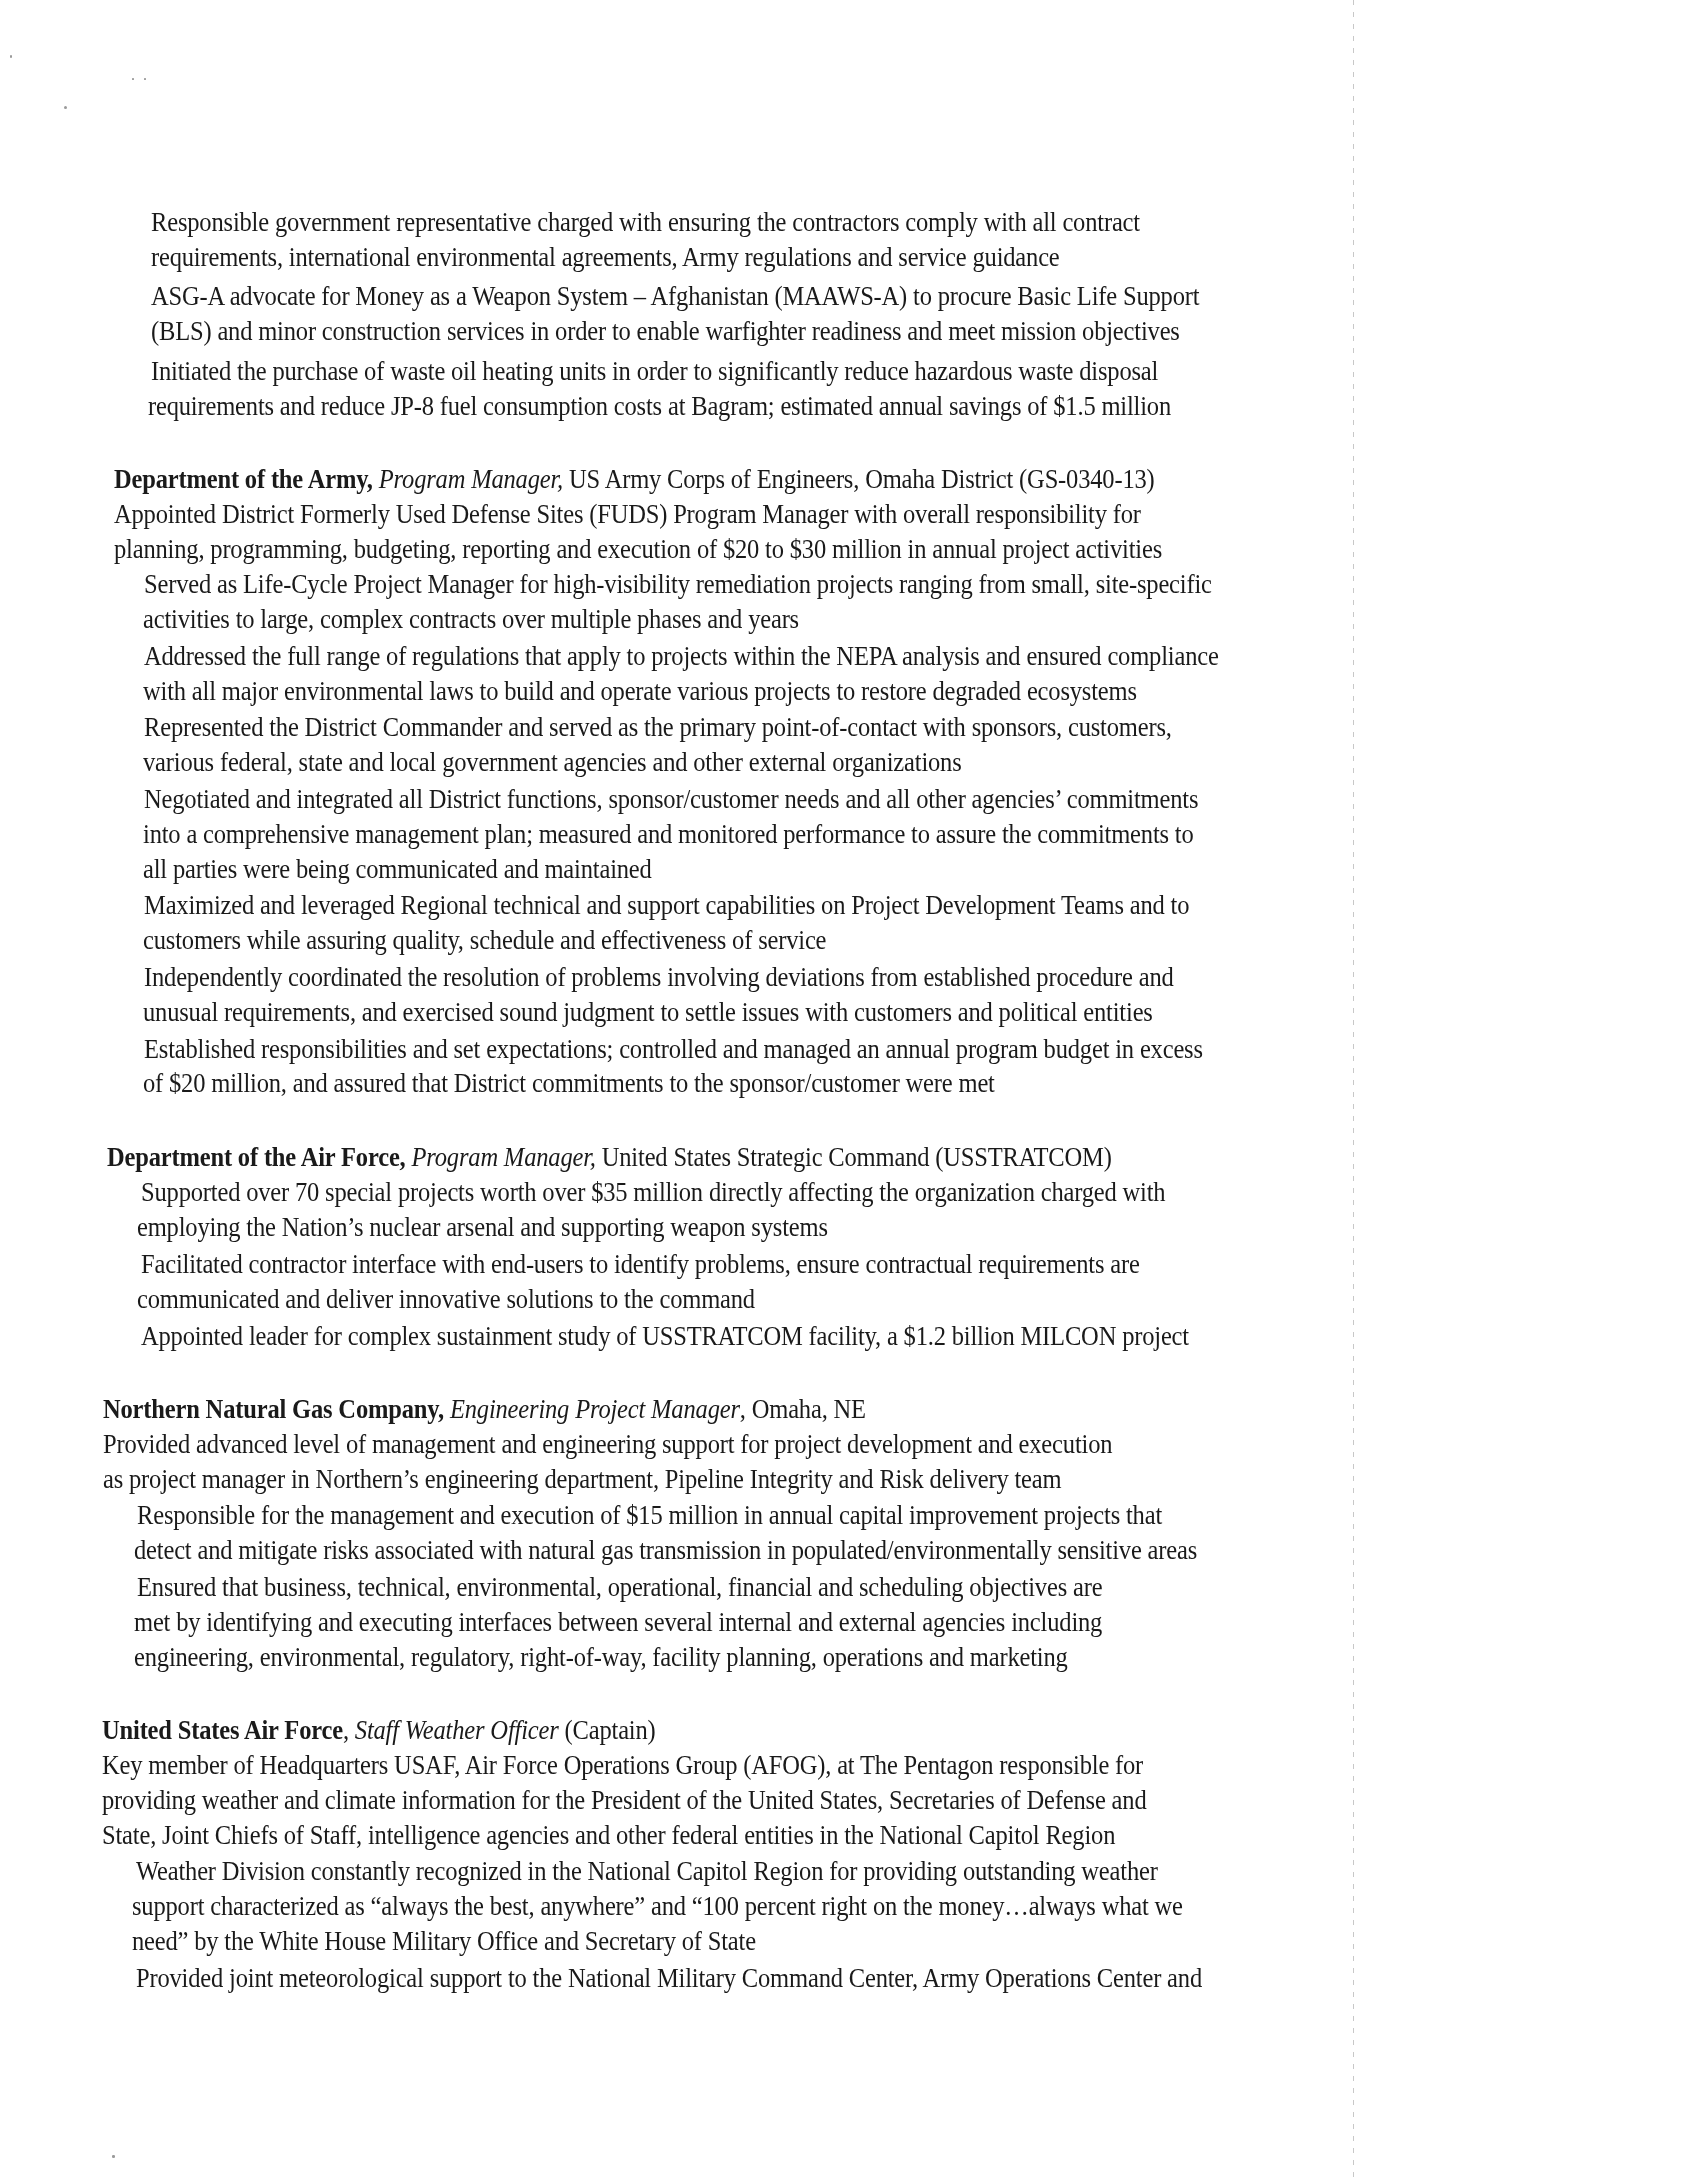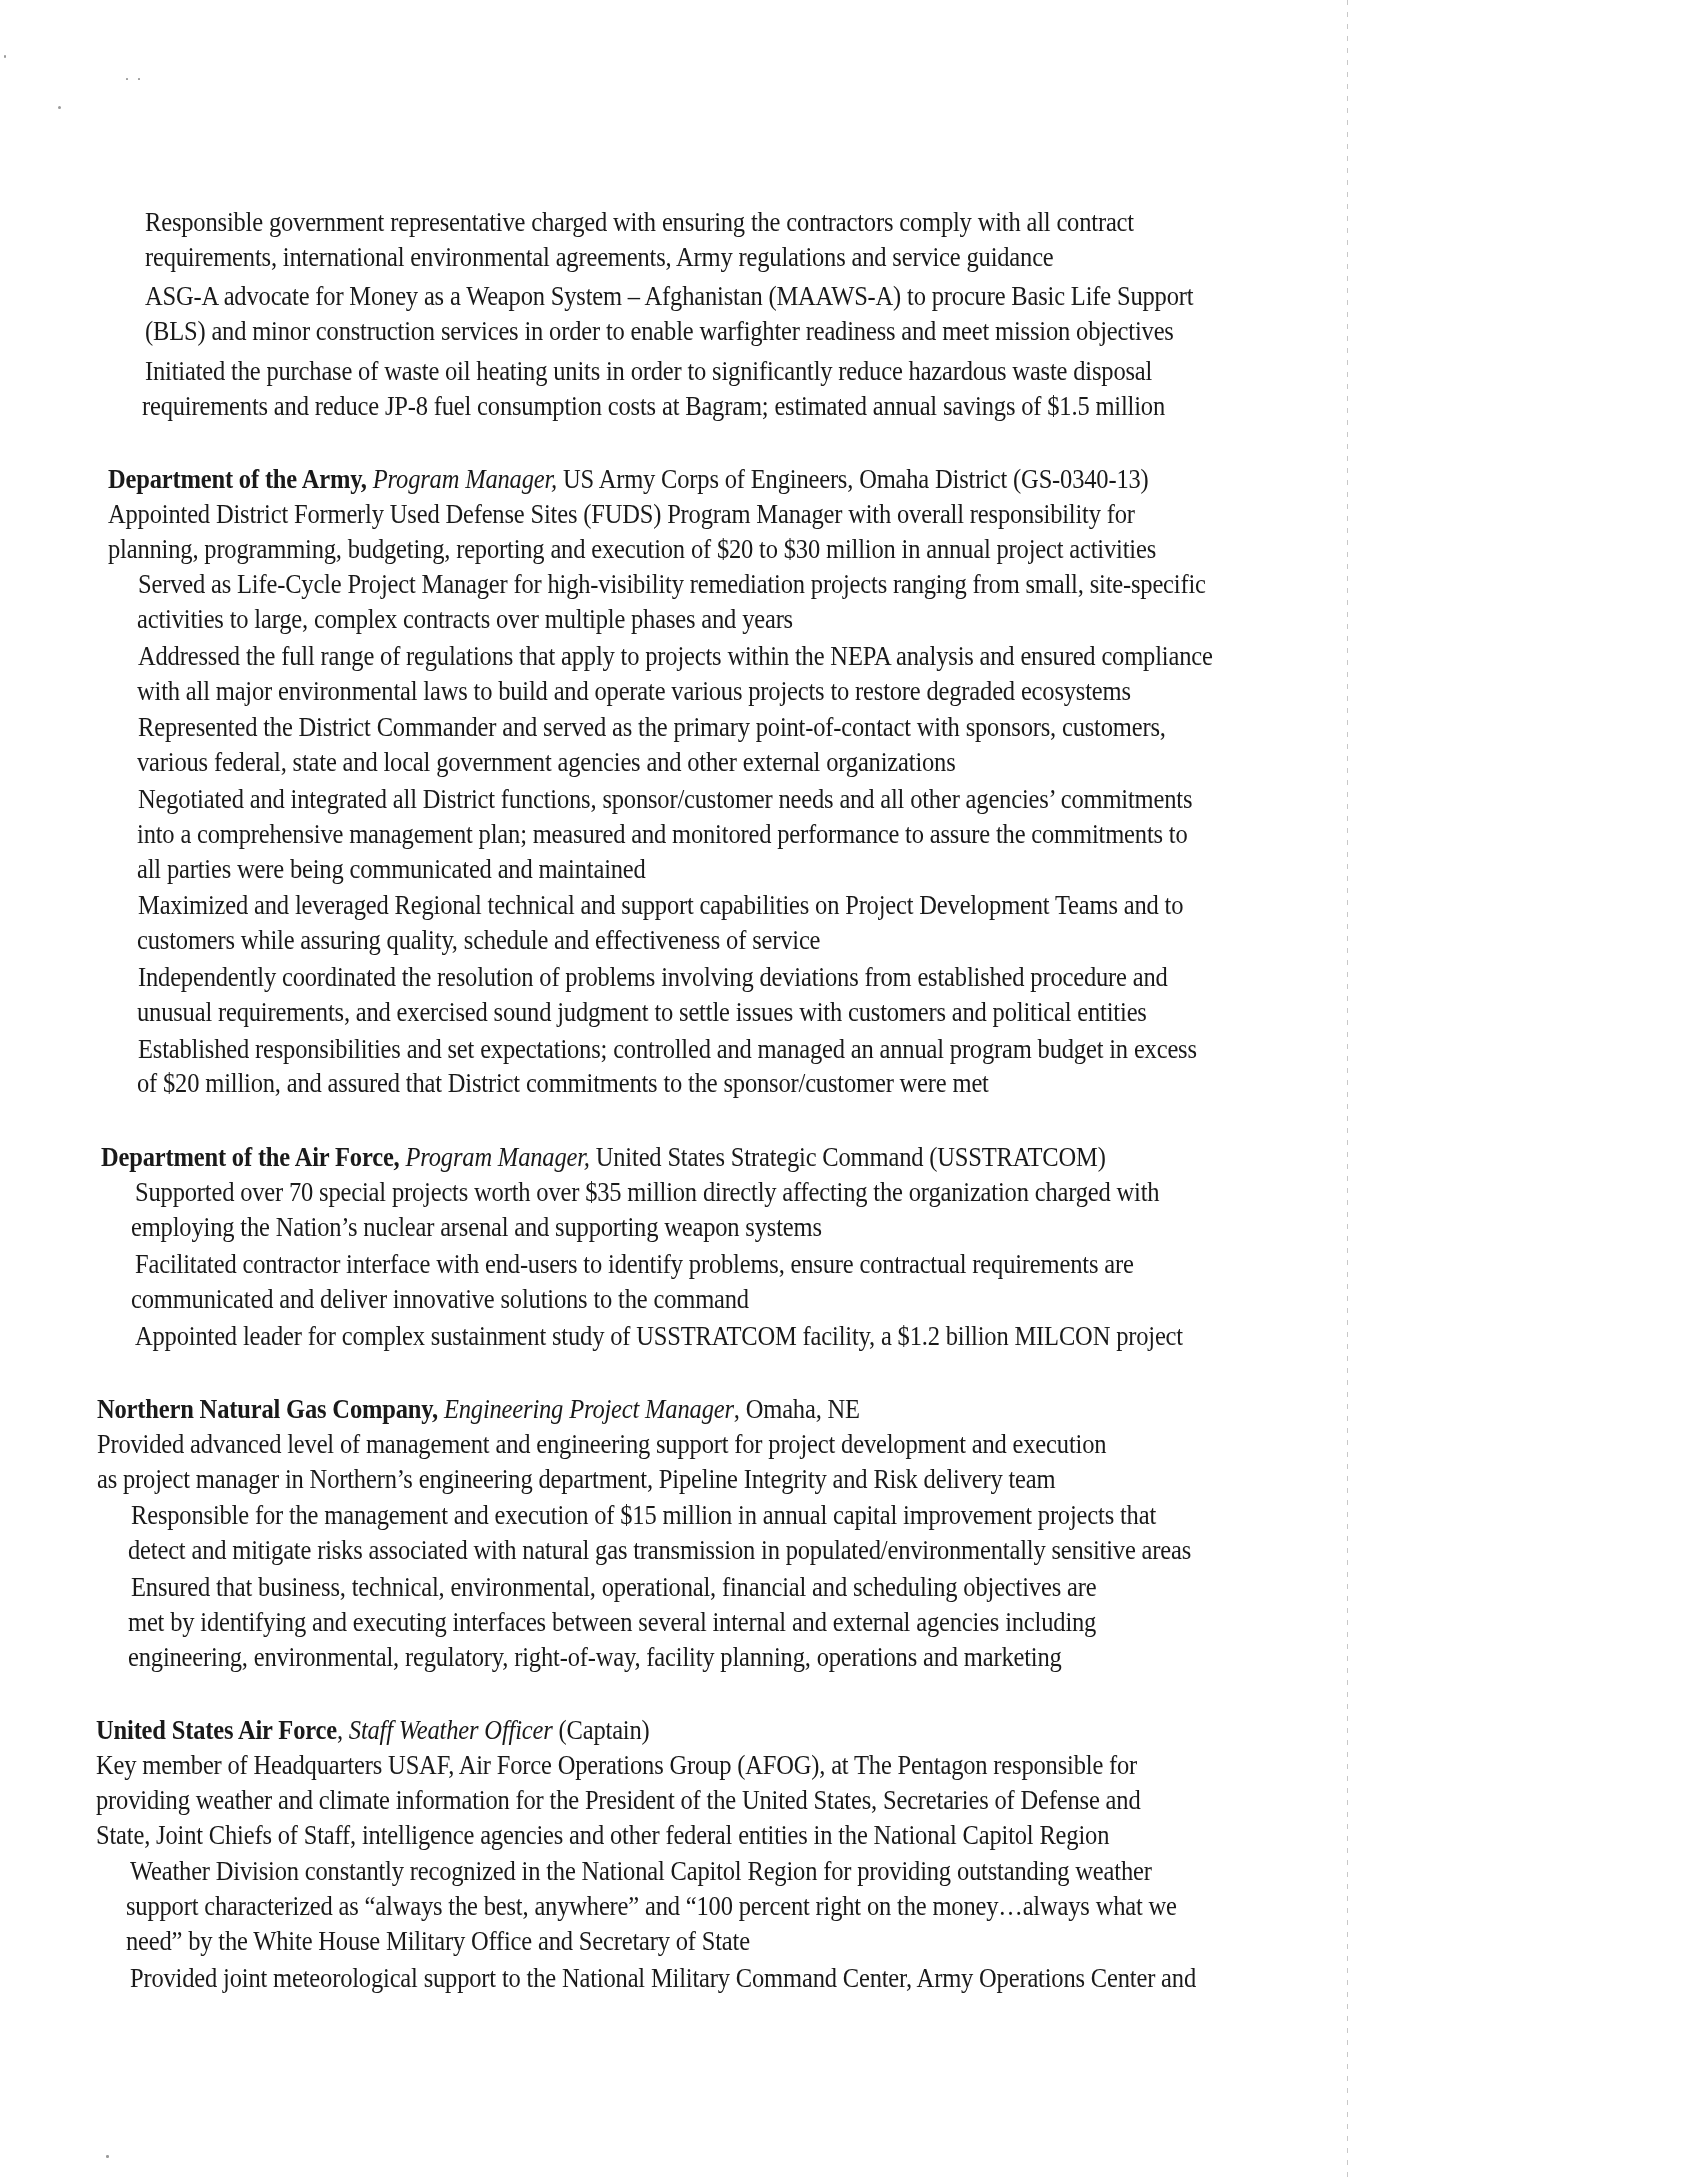--- a/index.html
+++ b/index.html
@@ -10,21 +10,21 @@
   body {
     width: 1687px;
     height: 2181px;
     position: relative;
     overflow: hidden;
     font-family: "Liberation Serif", "DejaVu Serif", serif;
     color: #1a1a1a;
   }
   .page {
     position: absolute;
-    left: 2px; top: 0;
+    left: 8px; top: 0;
     width: 1351px;
     height: 2181px;
   }
   .line {
     position: absolute;
     white-space: nowrap;
     font-size: 26.4px;
     line-height: 34px;
     letter-spacing: -0.2px;
     transform-origin: left top;

